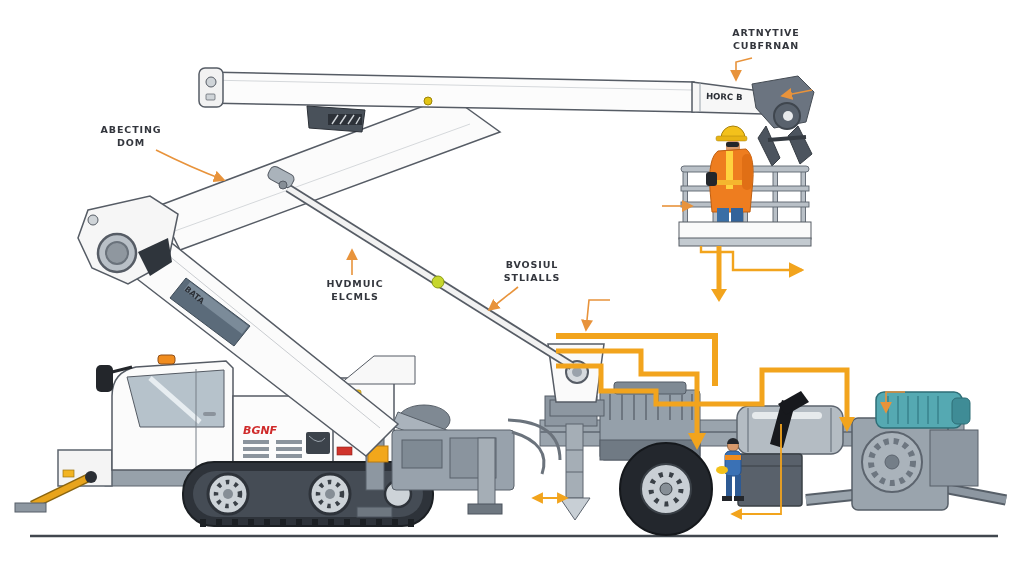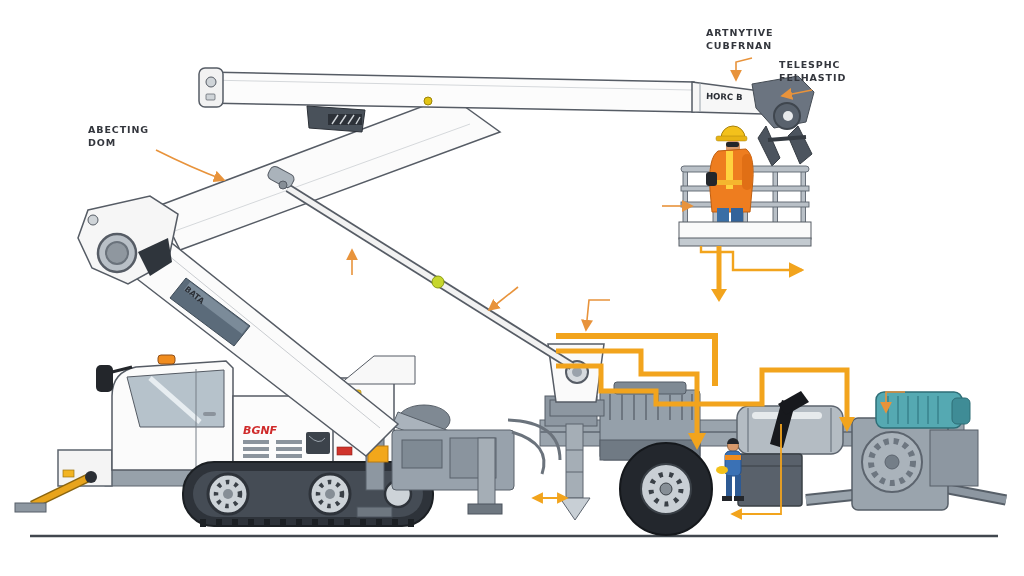--- a/index.html
+++ b/index.html
@@ -1,21 +1,21 @@
 <!DOCTYPE html>
 <html><head>
 <meta charset="utf-8">
 <style>
   html,body{margin:0;padding:0;background:#ffffff;}
   .stage{position:relative;width:1024px;height:576px;background:#ffffff;overflow:hidden;
          font-family:"DejaVu Sans", sans-serif;}
   .stage svg{position:absolute;left:0;top:0;}
   .lbl{position:absolute;width:120px;transform:translateX(-50%);
        font:600 9.5px "DejaVu Sans", sans-serif;letter-spacing:0.9px;
-       color:#33363d;text-align:left;line-height:1.35;white-space:nowrap;}
+       color:#33363d;text-align:center;line-height:1.35;white-space:nowrap;}
   .lbl span{display:block;}
 </style>
 </head>
 <body>
 
 <div class="stage">
 
 <svg width="1024" height="576" viewBox="0 0 1024 576">
   <defs>
     <marker id="arrO" viewBox="0 0 10 10" refX="8.5" refY="5" markerWidth="7.5" markerHeight="7.5" orient="auto-start-reverse">
@@ -312,26 +312,30 @@
     <path d="M518,287 L489,310" marker-end="url(#arrO)"></path>
     <path d="M610,300 H589 L586,330" marker-end="url(#arrO)"></path>
     <path d="M905,392 H886 V412" marker-end="url(#arrO)"></path>
   </g>
 
   <text x="243" y="434" font-family="DejaVu Sans" font-size="11" font-weight="bold" font-style="italic" fill="#cf2a2a">BGNF</text>
   <text x="706" y="99" transform="rotate(2 706 99)" font-family="DejaVu Sans" font-size="8.5" font-weight="600" fill="#2b2f36">HORC B</text>
   <text x="184" y="290" transform="rotate(39 184 290)" font-family="DejaVu Sans" font-size="8" font-weight="600" fill="#2b2f36">BATA</text>
 </svg>
 
-<div class="lbl" style="left:148px;top:124px">
+<div class="lbl" style="left:131px;top:124px">
   <span>ABECTING</span>
   <span>DOM</span>
 </div>
 <div class="lbl" style="left:766px;top:27px">
   <span>ARTNYTIVE</span>
   <span>CUBFRNAN</span>
 </div>
-<div class="lbl" style="left:839px;top:59px">
-  <span>TELESPHC</span>
-  <span>FELHASTID</span>
+<div class="lbl" style="left:355px;top:278px">
+  <span>HVDMUIC</span>
+  <span>ELCMLS</span>
+</div>
+<div class="lbl" style="left:532px;top:259px">
+  <span>BVOSIUL</span>
+  <span>STLIALLS</span>
 </div>
 
 </div>
 
 </body></html>

